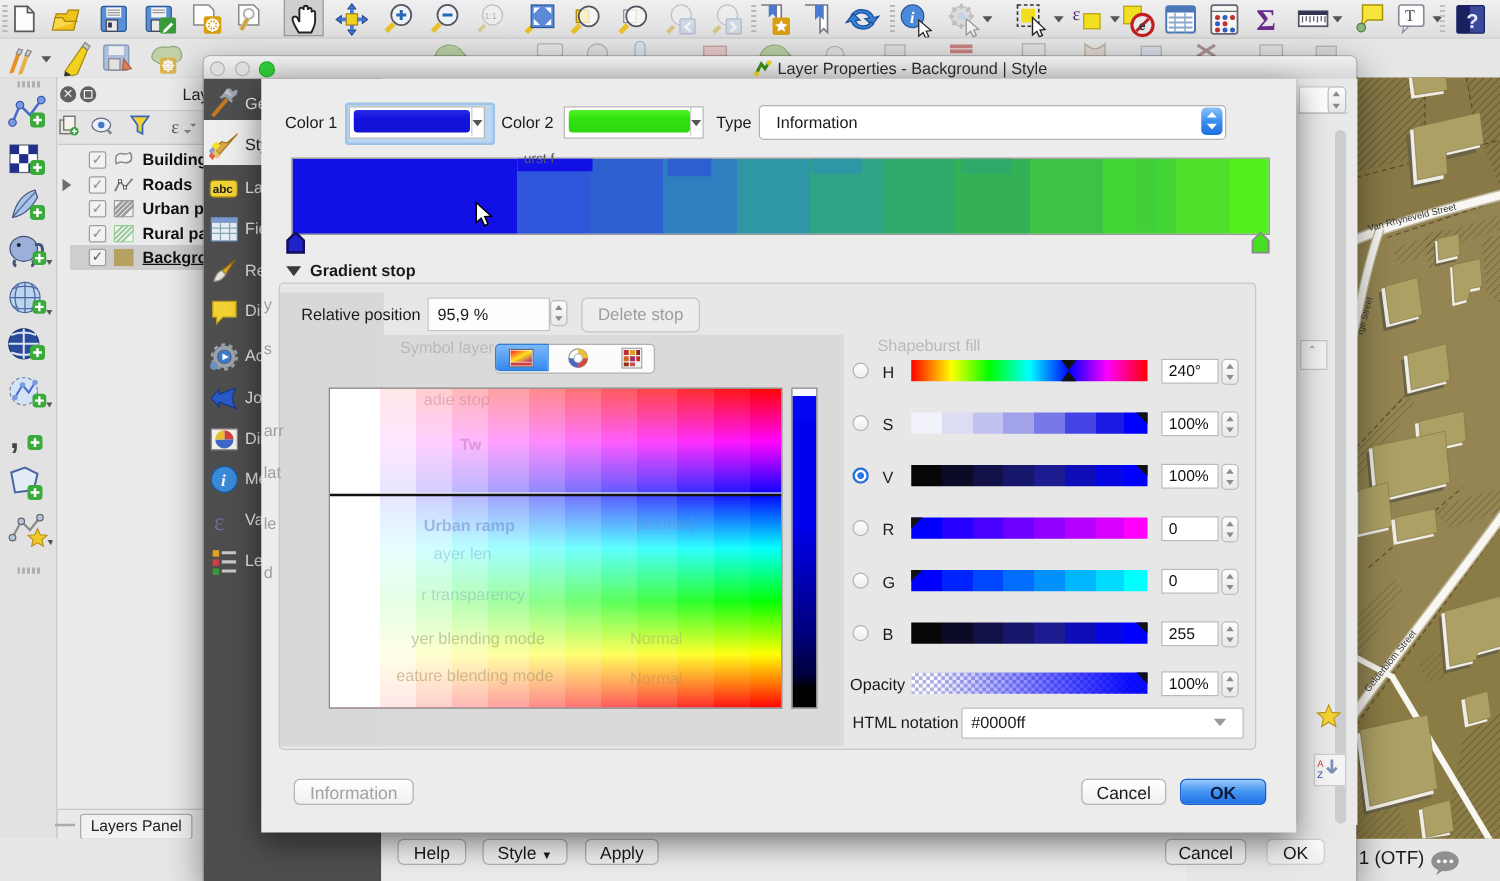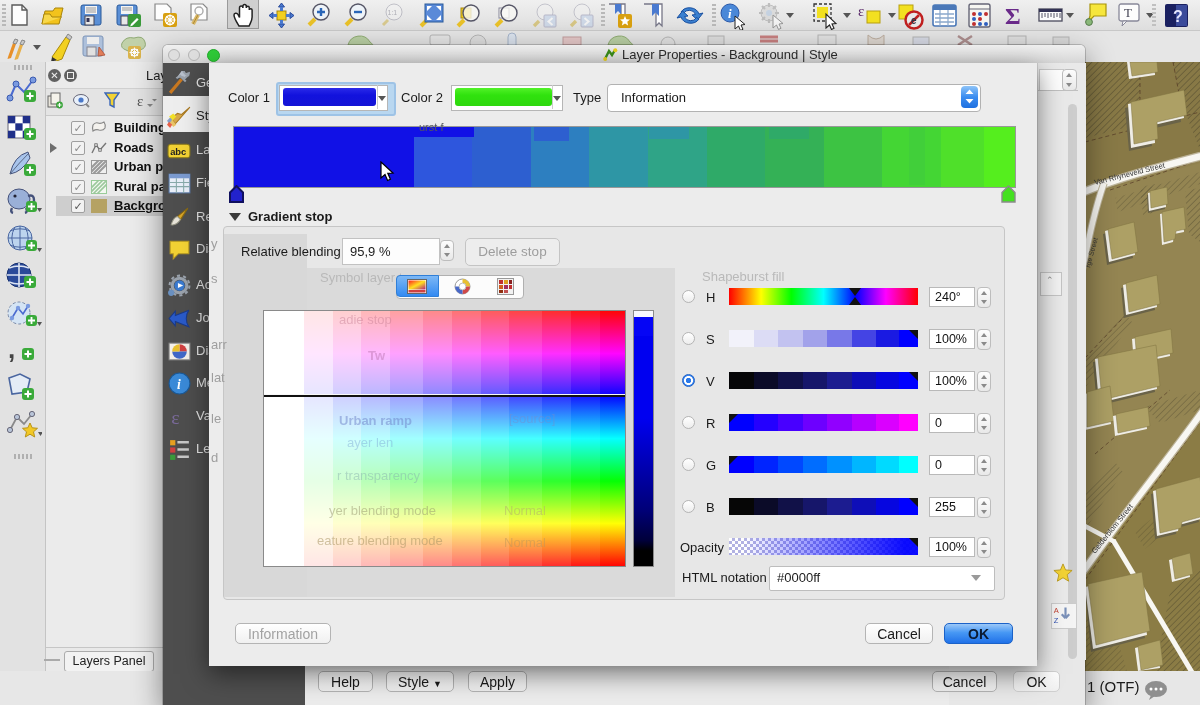--- a/index.html
+++ b/index.html
@@ -691,21 +691,21 @@
     <svg style="position:absolute;left:791px;top:122px;" width="17" height="19" viewBox="0 0 17 19">
         <path d="M8.5 1 L15 7.5 L15 17 L2 17 L2 7.5 Z" fill="#44e020" stroke="#8a8a8a" stroke-width="1.4"></path>
       </svg>
 
     <div style="position:absolute;left:20px;top:150px;width:0;height:0;border:6px solid transparent;border-top:8px solid #3a3a3a;"></div>
     <div class="lbl" style="left:39px;top:146px;font-weight:bold;">Gradient stop</div>
 
     <div style="position:absolute;left:14px;top:163px;width:780px;height:372px;background:#e7e7e7;border:1px solid #c6c6c6;border-radius:4px;"></div>
     <div style="position:absolute;left:15px;top:171px;width:83px;height:363px;background:#d8d8d8;"></div>
     <div style="position:absolute;left:98px;top:205px;width:368px;height:329px;background:#dadada;"></div>
-    <div class="lbl" style="left:32px;top:181px;">Relative blending</div>
+    <div class="lbl" style="left:32px;top:181px;">Relative position</div>
     <div style="position:absolute;left:133px;top:175px;width:96px;height:25px;background:#fdfdfd;border:1px solid #c2c2c2;"></div>
     <div class="lbl" style="left:141px;top:181px;">95,9 %</div>
     <div class="spin" style="left:231px;top:177px;"></div>
     <div style="position:absolute;left:256px;top:175px;width:93px;height:26px;background:#ededed;border:1px solid #c4c4c4;border-radius:5px;color:#9d9d9d;font-size:13.5px;text-align:center;line-height:25px;">Delete stop</div>
     <div class="ghost" style="left:111px;top:207px;">Symbol layer ty</div>
 
     <div style="position:absolute;left:187px;top:212px;width:126px;height:22px;background:#fcfcfc;border:1px solid #b0b0b0;border-radius:4px;"></div>
     <div style="position:absolute;left:187px;top:212px;width:43px;height:22px;background:linear-gradient(#7db8f5,#338af2);border:1px solid #2f7fd8;border-radius:4px 0 0 4px;box-sizing:border-box;"></div>
     <svg style="position:absolute;left:198px;top:216px;" width="20" height="15" viewBox="0 0 20 15">
         <rect x="0.5" y="0.5" width="19" height="14" fill="#fff" stroke="#666"></rect>

